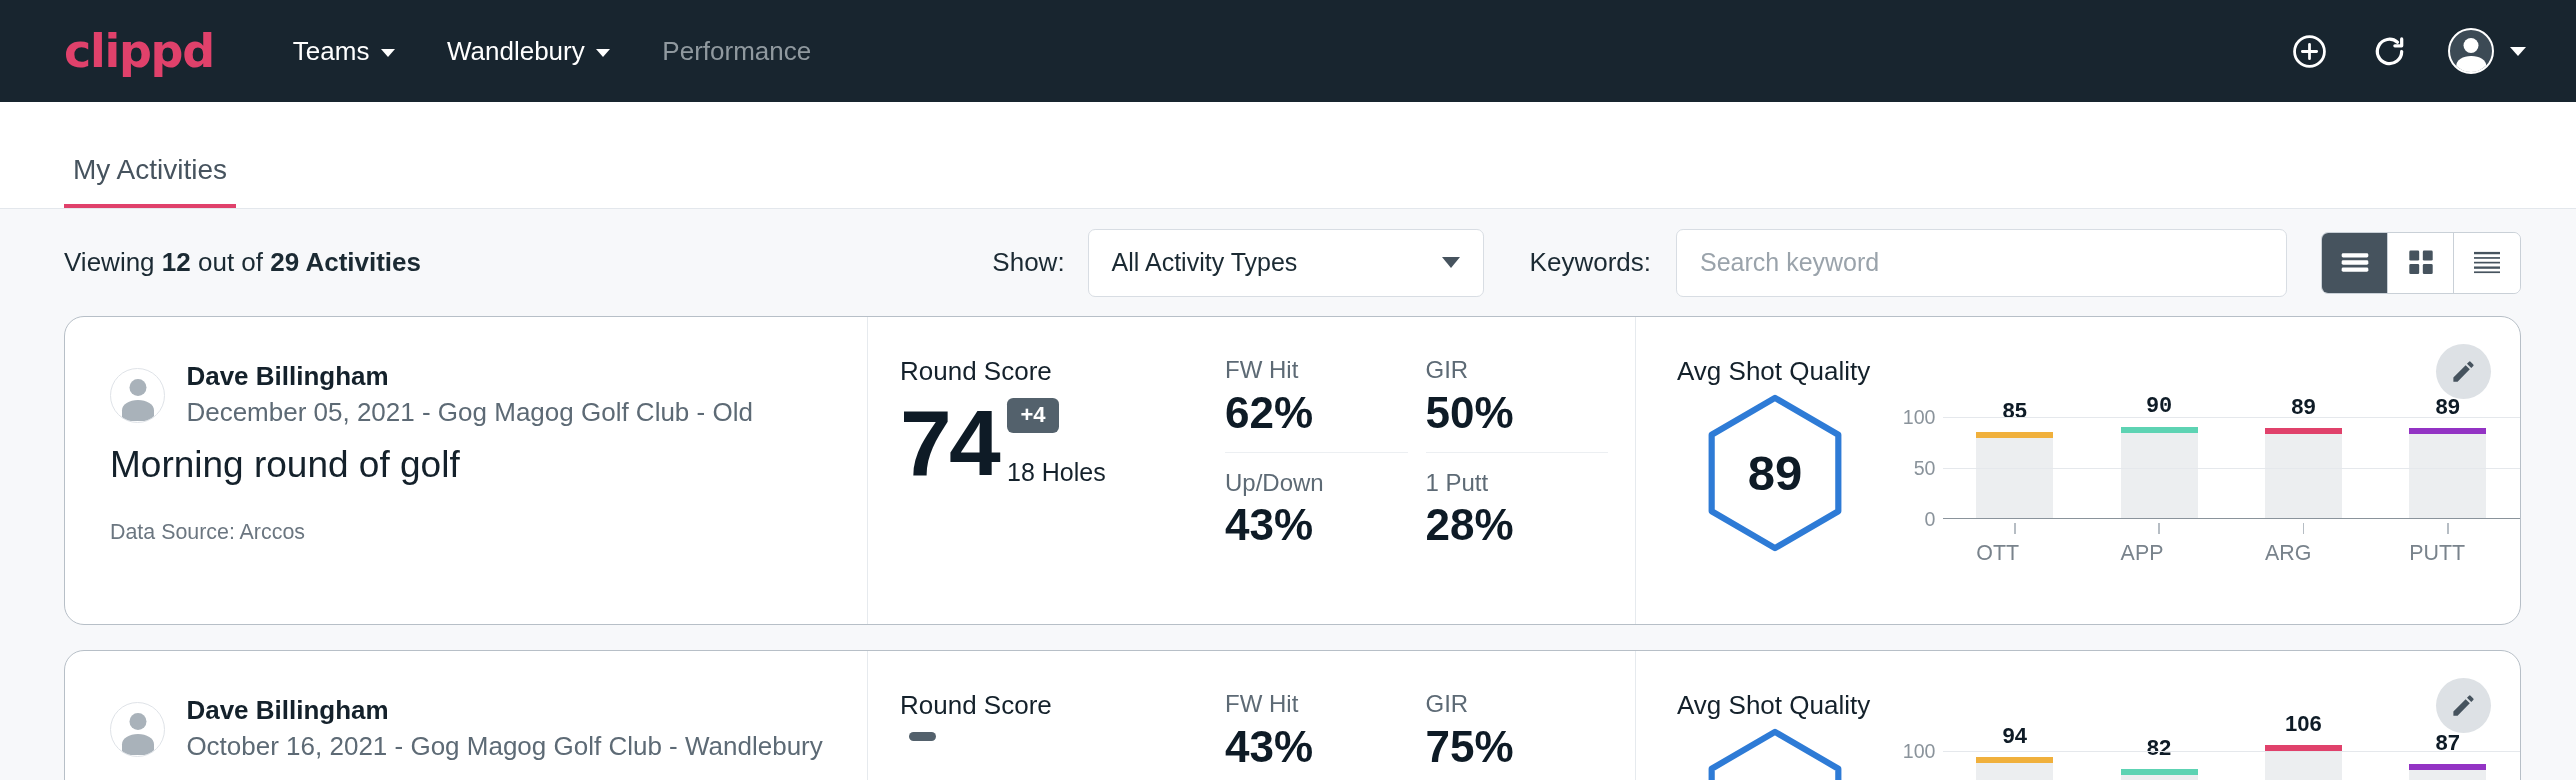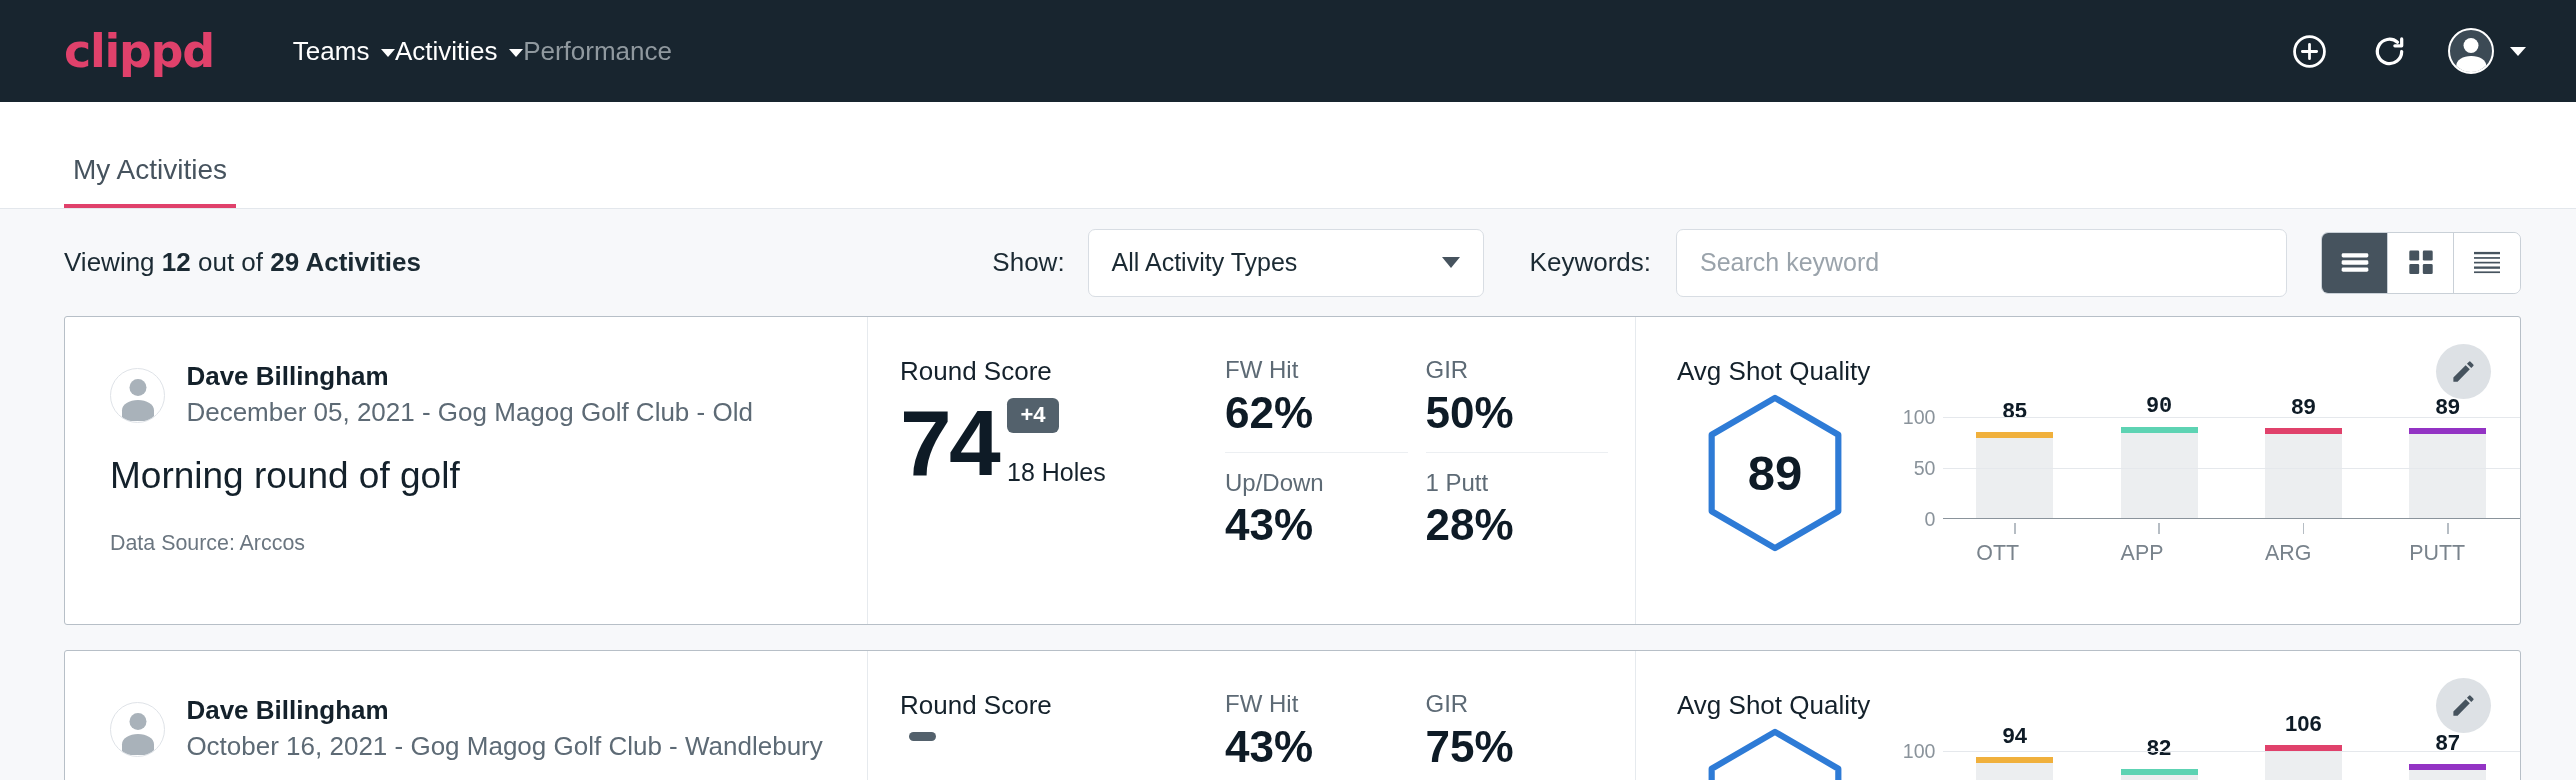--- a/index.html
+++ b/index.html
@@ -23,21 +23,21 @@
   }
   .brand {
     font-size: 46px;
     font-weight: 700;
     color: #E0416B;
     letter-spacing: -1.3px;
     margin-right: 79px;
     line-height: 1;
     font-family: "DejaVu Sans", sans-serif;
   }
-  .nav-links { display: flex; align-items: flex-end; }
+  .nav-links { display: flex; align-items: flex-end; gap: 52px; }
   .nav-link {
     font-size: 26px;
     color: #ffffff;
     display: flex;
     align-items: center;
     gap: 11.6px;
     cursor: pointer;
     white-space: nowrap;
   }
   .nav-link.muted { color: #90999F; }
@@ -175,21 +175,21 @@
     border-right: 0.9px solid #c9d0d7;
   }
   .vt:last-child { border-right: 0; }
   .vt.active { background: #46535E; }
 
   
   .cards { padding: 0 55px 0 64px; }
   .card {
     background: #ffffff;
     border: 1.8px solid #b7bfc7;
-    border-radius: 3px;
+    border-radius: 20px;
     height: 309px;
     display: flex;
     align-items: stretch;
     position: relative;
     margin-bottom: 25px;
   }
   .col-info {
     width: 803px;
     padding: 43px 0 0 45px;
     border-right: 0.9px solid #e6eaee;
@@ -209,21 +209,21 @@
   }
   .who-av::after {
     content: ""; position: absolute; bottom: 0.9px; left: 50%;
     transform: translateX(-50%);
     width: 32px; height: 20.5px; border-radius: 50% 50% 0 0; background: #a9b2ba;
   }
   .who-name { font-size: 26px; font-weight: 700; color: #14212B; line-height: 1.25; }
   .who-meta { font-size: 26px; color: #5d6a75; line-height: 1.35; margin-top: 2.7px; }
   .card-title {
     font-size: 37px; font-weight: 400; color: #14212B;
-    margin-top: 25px;
+    margin-top: 14px;
   }
   .card-src { font-size: 21.4px; color: #6b7680; margin-top: 34px; }
 
   .col-score {
     width: 357px;
     padding: 39px 0 0 32px;
   }
   .sec-lbl { font-size: 26px; color: #14212B; }
   .score-row { display: flex; align-items: flex-end; margin-top: 10.7px; }
   .score-num {
@@ -340,21 +340,21 @@
 
 <div class="navbar">
   <div class="brand">clippd</div>
 
   <div class="nav-links">
     <div class="nav-link">
       <span>Teams</span>
       <i class="chev"></i>
     </div>
     <div class="nav-link">
-      <span>Activities</span>
+      <span>Wandlebury</span>
       <i class="chev"></i>
     </div>
     <div class="nav-link muted">
       <span>Performance</span>
     </div>
   </div>
 
   <div class="nav-right">
     <div class="icon-btn">
       <svg width="39" height="39" viewBox="0 0 24 24" fill="none" stroke="#ffffff" stroke-width="1.7">

